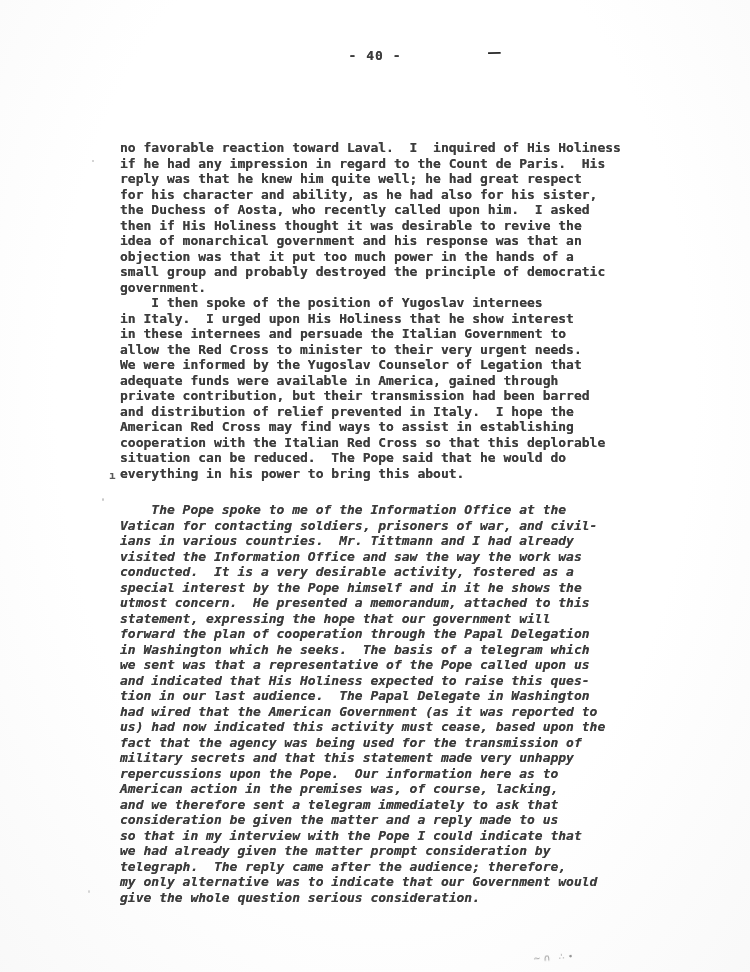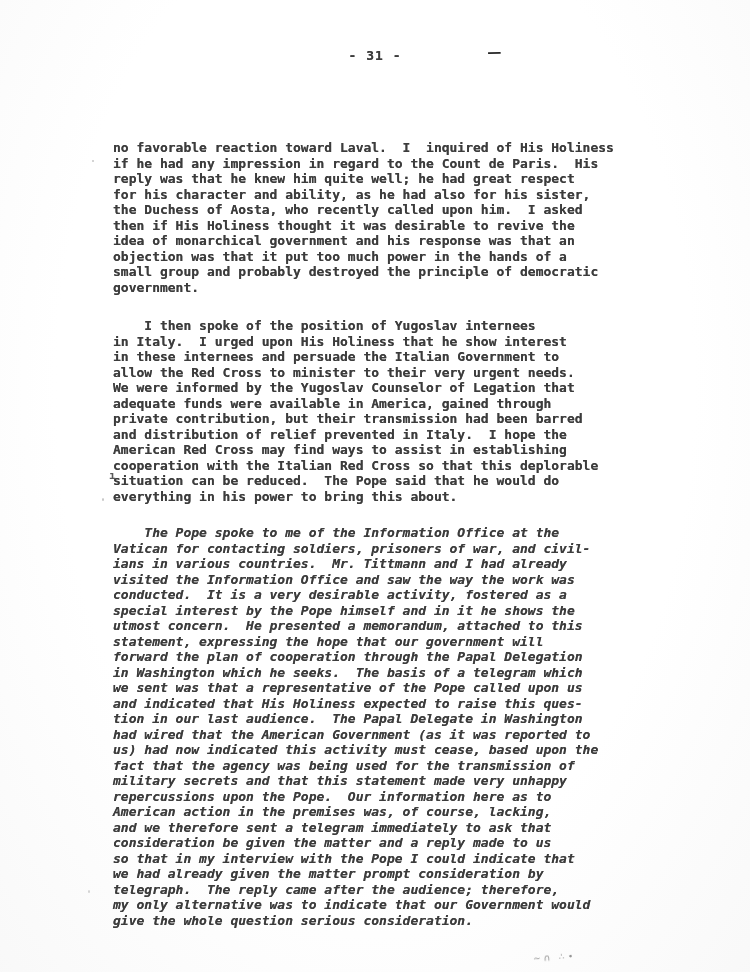--- a/index.html
+++ b/index.html
@@ -43,24 +43,24 @@
     left: 488px;
     color: #1f1f1f;
     font-weight: bold;
     font-size: 14px;
     transform: scaleX(1.5) rotate(-2deg);
     transform-origin: left center;
   }
   .doc-body {
     position: absolute;
     top: 140px;
-    left: 113px;
+    left: 120px;
     width: 520px;
   }
-  .para + .para { margin-top: 23px; }
+  .para + .para { margin-top: 0; }
   .para:nth-of-type(3) { margin-top: 21px; font-style: italic; }
   .margin-tick {
     position: absolute;
     top: 469px;
     left: 109px;
     font-size: 11px;
     color: #5a5a5a;
     font-weight: bold;
   }
   .scan-speck {
@@ -82,21 +82,21 @@
     filter: blur(0.4px);
     transform: rotate(-4deg);
     white-space: pre;
   }
 </style>
 </head>
 <body>
 
 <div class="scan-page">
 
-  <div class="page-number typewriter">- 31 -</div>
+  <div class="page-number typewriter">- 40 -</div>
 
   <div class="pencil-dash">—</div>
 
   <div class="doc-body">
     <div class="para typewriter">no favorable reaction toward Laval.  I  inquired of His Holiness
 if he had any impression in regard to the Count de Paris.  His
 reply was that he knew him quite well; he had great respect
 for his character and ability, as he had also for his sister,
 the Duchess of Aosta, who recently called upon him.  I asked
 then if His Holiness thought it was desirable to revive the

